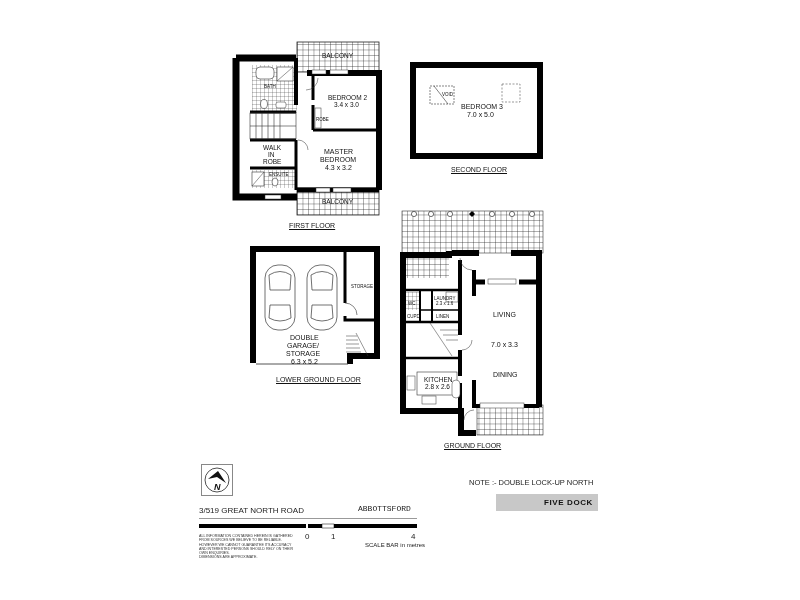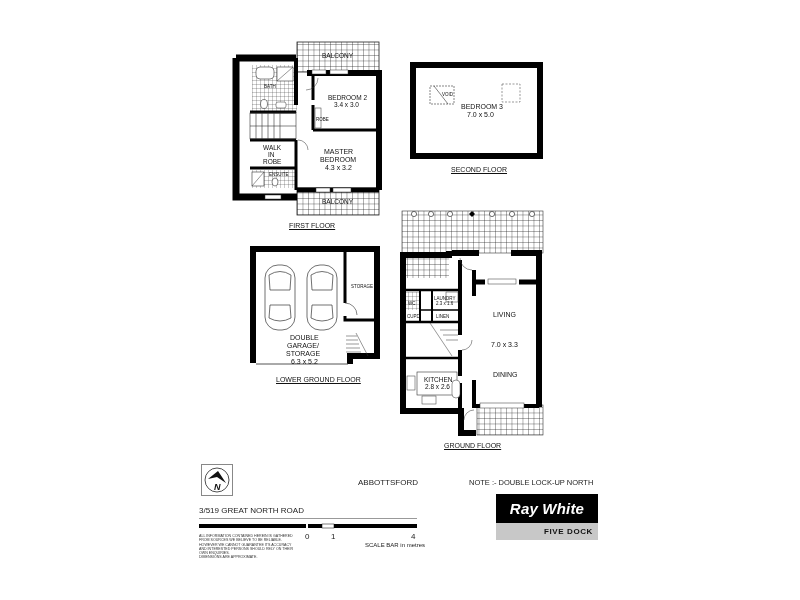--- a/index.html
+++ b/index.html
@@ -210,21 +210,21 @@
 
 <div style="position:absolute;left:201px;top:464px;width:30px;height:30px;border:1px solid #888;background:#fff;">
   <svg style="left:2px;top:2px" width="26" height="26">
     <circle cx="13" cy="13" r="12" fill="none" stroke="#222" stroke-width="0.8"></circle>
     <path d="M4 12 L14 4 L22 16 L13 10 Z" fill="#111"></path>
     <text x="10" y="23" font-size="9" font-weight="bold" font-style="italic" font-family="Liberation Sans, sans-serif" fill="#111">N</text>
   </svg>
 </div>
 
 <div class="addr" style="left:199px;top:506px;text-align:right;">3/519 GREAT NORTH ROAD</div>
-<div class="addr" style="left:358px;top:478px;">ABBOTTSFORD</div>
+<div class="addr" style="left:358px;top:504px;font-family:Liberation Mono, monospace;">ABBOTTSFORD</div>
 <div style="position:absolute;left:199px;top:518px;width:218px;height:1px;background:#999;"></div>
 
 <svg style="left:0;top:0" width="800" height="600">
   <rect x="199" y="524" width="218" height="4" fill="#000"></rect>
   <rect x="306" y="524" width="2" height="4" fill="#fff"></rect>
   <rect x="322" y="524" width="12" height="4" fill="#fff" stroke="#000" stroke-width="0.5"></rect>
 </svg>
 <div class="scale-num" style="left:305px;top:532px;">0</div>
 <div class="scale-num" style="left:331px;top:532px;">1</div>
 <div class="scale-num" style="left:411px;top:532px;">4</div>
@@ -235,15 +235,14 @@
   <div>FROM SOURCES WE BELIEVE TO BE RELIABLE.</div>
   <div>HOWEVER WE CANNOT GUARANTEE ITS ACCURACY</div>
   <div>AND INTERESTED PERSONS SHOULD RELY ON THEIR</div>
   <div>OWN ENQUIRIES.</div>
   <div>DIMENSIONS ARE APPROXIMATE.</div>
 </div>
 
 <div class="addr" style="left:469px;top:478px;font-size:7.5px;">NOTE :- DOUBLE LOCK-UP NORTH</div>
 
 <div class="logo-box">
-  <div class="logo-top">Ray White</div>
   <div class="logo-bot">FIVE DOCK</div>
 </div>
 
 </body></html>

